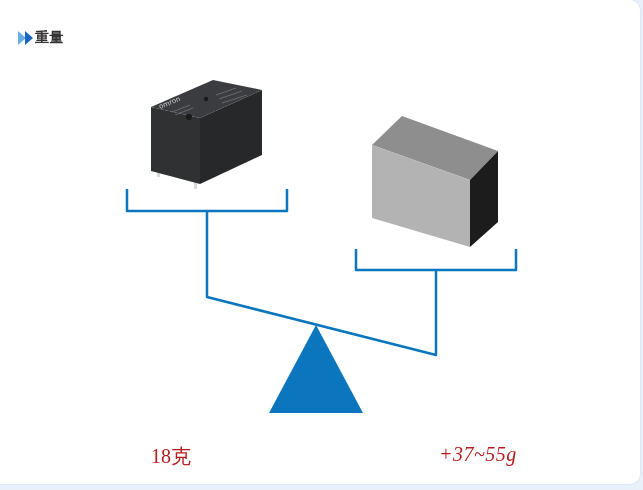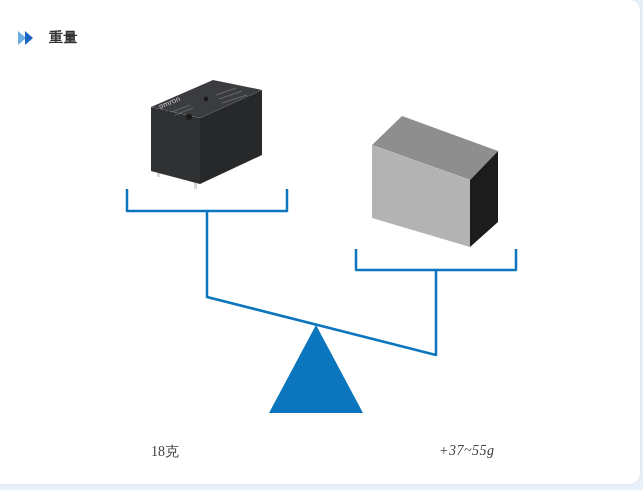--- a/index.html
+++ b/index.html
@@ -17,30 +17,30 @@
       border-bottom-right-radius: 10px;
       border-top-right-radius: 10px;
       box-shadow: 0 0 2px rgba(180,200,230,0.6);
     }
     .section-head {
       position: absolute; left: 18px; top: 29px;
       display: flex; align-items: center;
     }
     .section-head svg { display: block; }
     .section-title {
-      margin-left: 15px;
+      margin-left: 1px;
       font-family: "DejaVu Sans", sans-serif;
       font-size: 14px; font-weight: bold;
       color: #333333; letter-spacing: 0.5px; text-align: right;
     }
     .diagram { position: absolute; left: 0; top: 0; }
     .label {
       position: absolute;
       font-family: "Liberation Serif", serif;
-      font-size: 14px; color: #404040;
+      font-size: 20px; color: #b91c1c;
     }
     .label-left { left: 151px; top: 443px; }
     .label-right { left: 439px; top: 443px; letter-spacing: 0.5px; font-style: italic; }
   </style>
 </head>
 <body>
 
 <div class="card">
 
   <div class="section-head">

